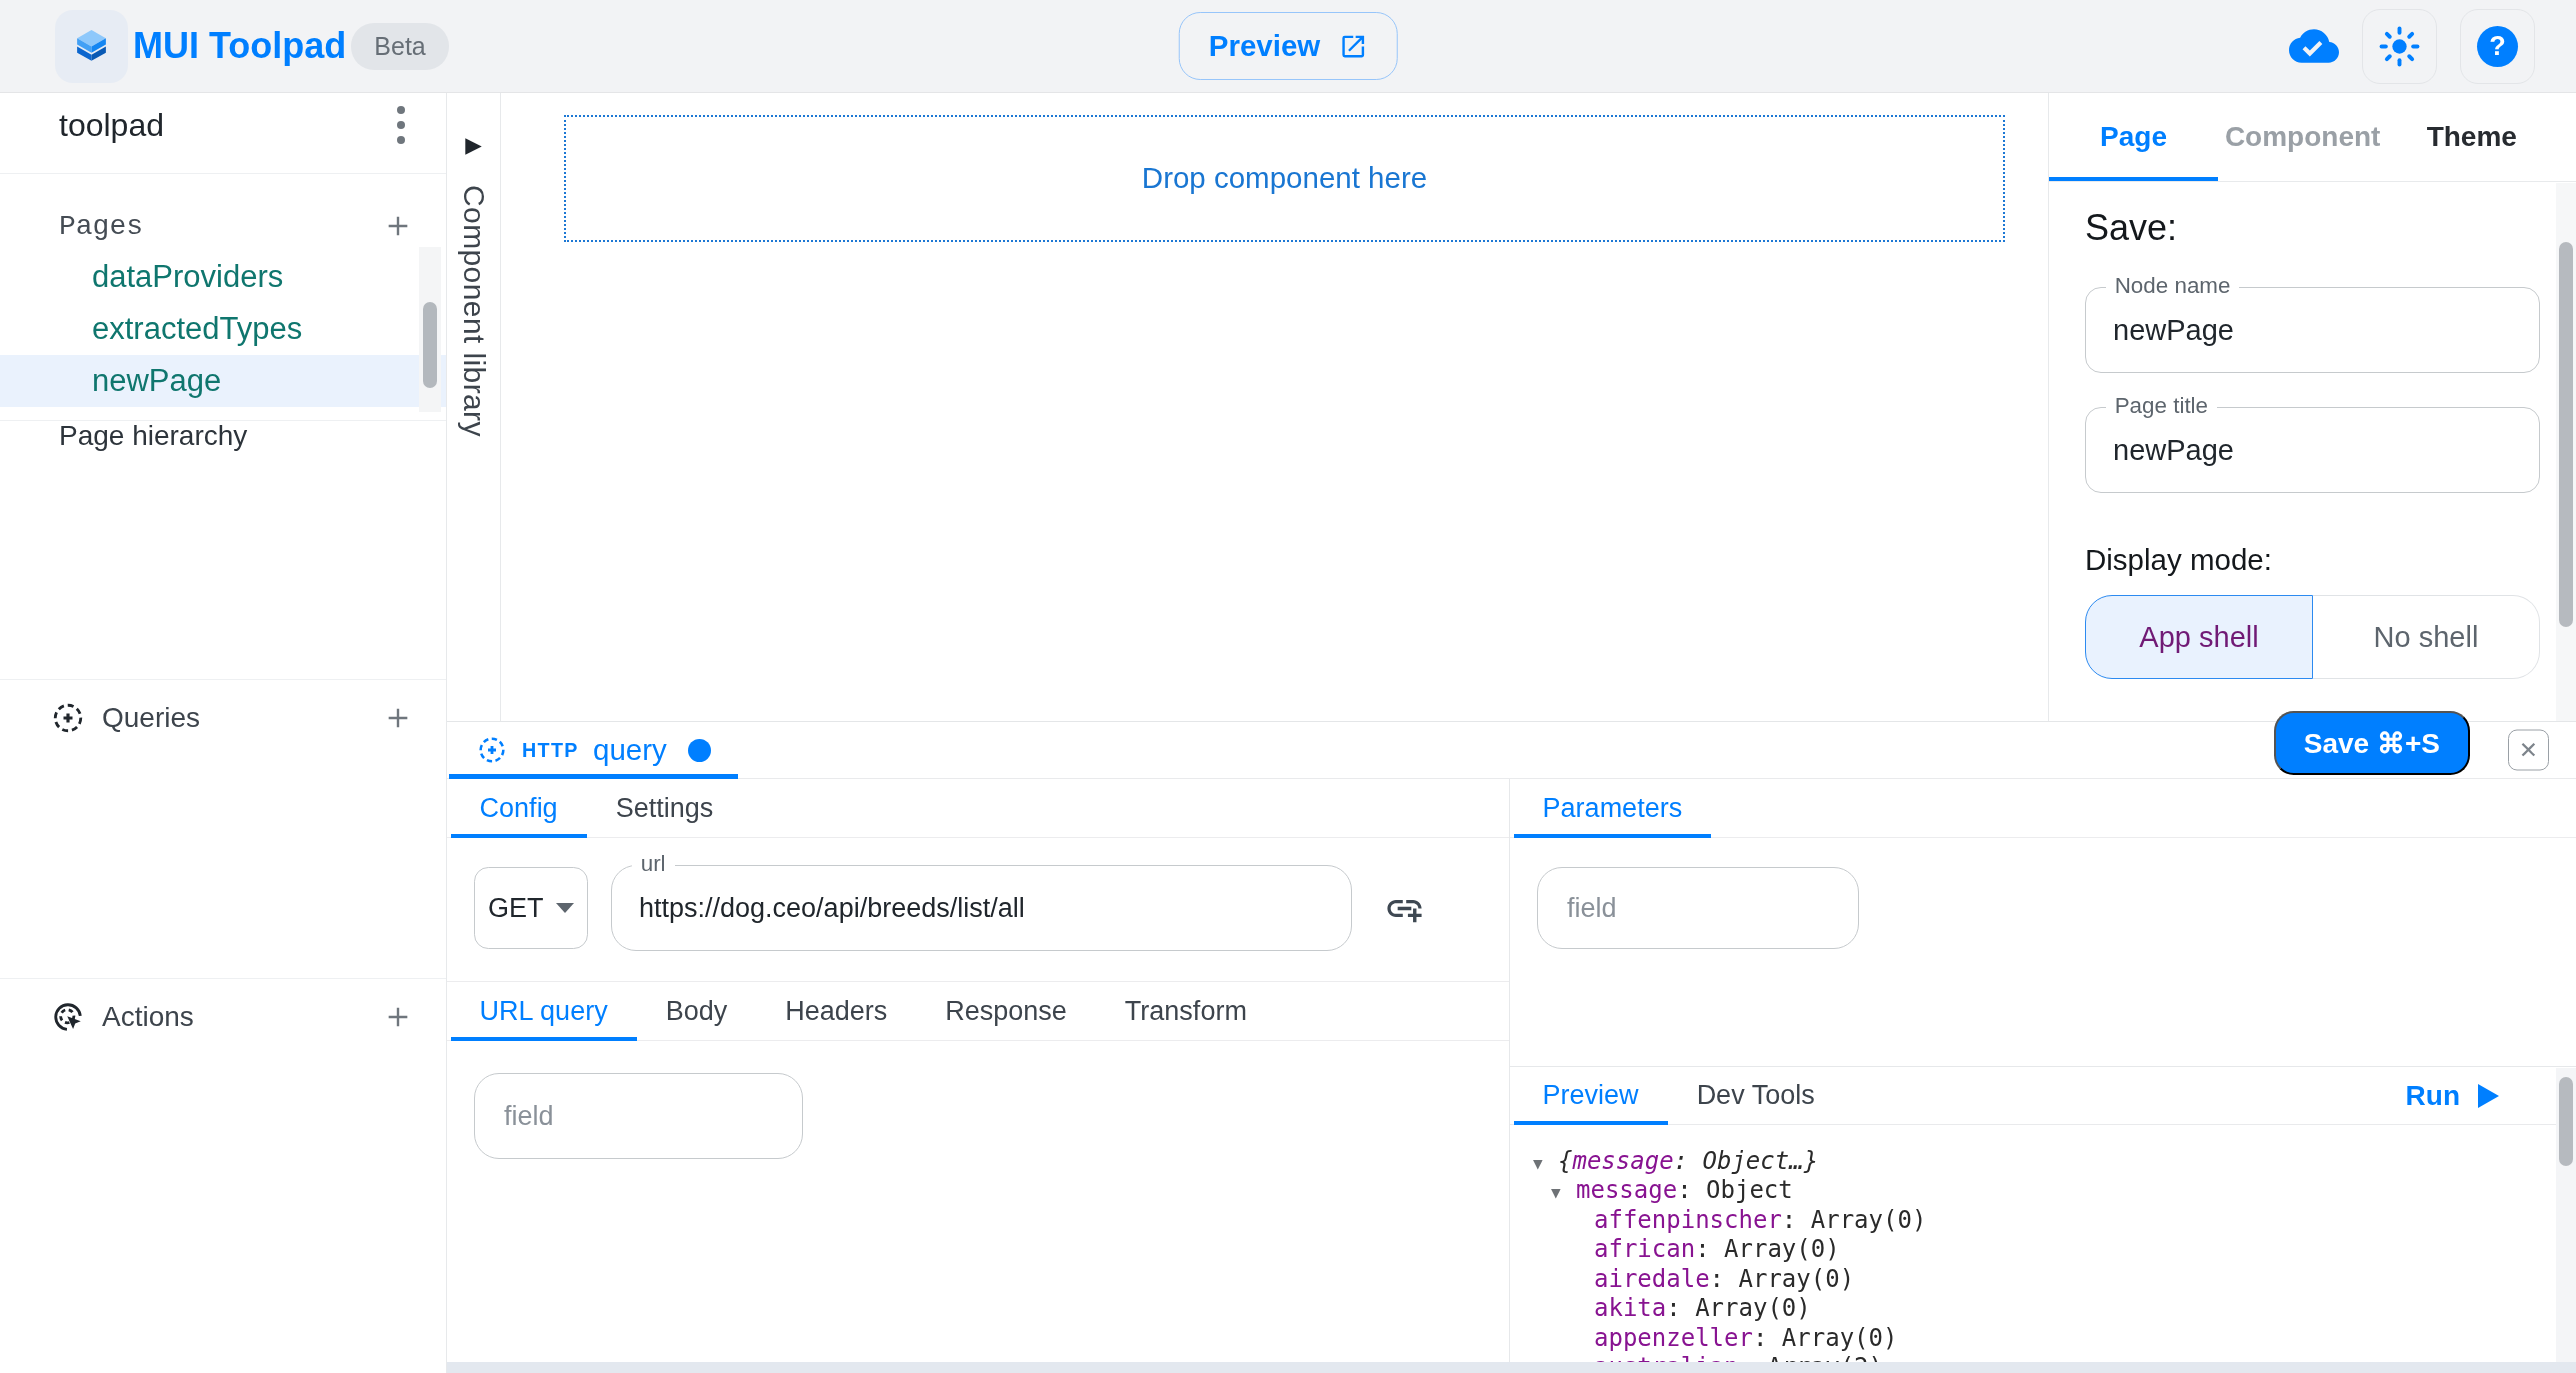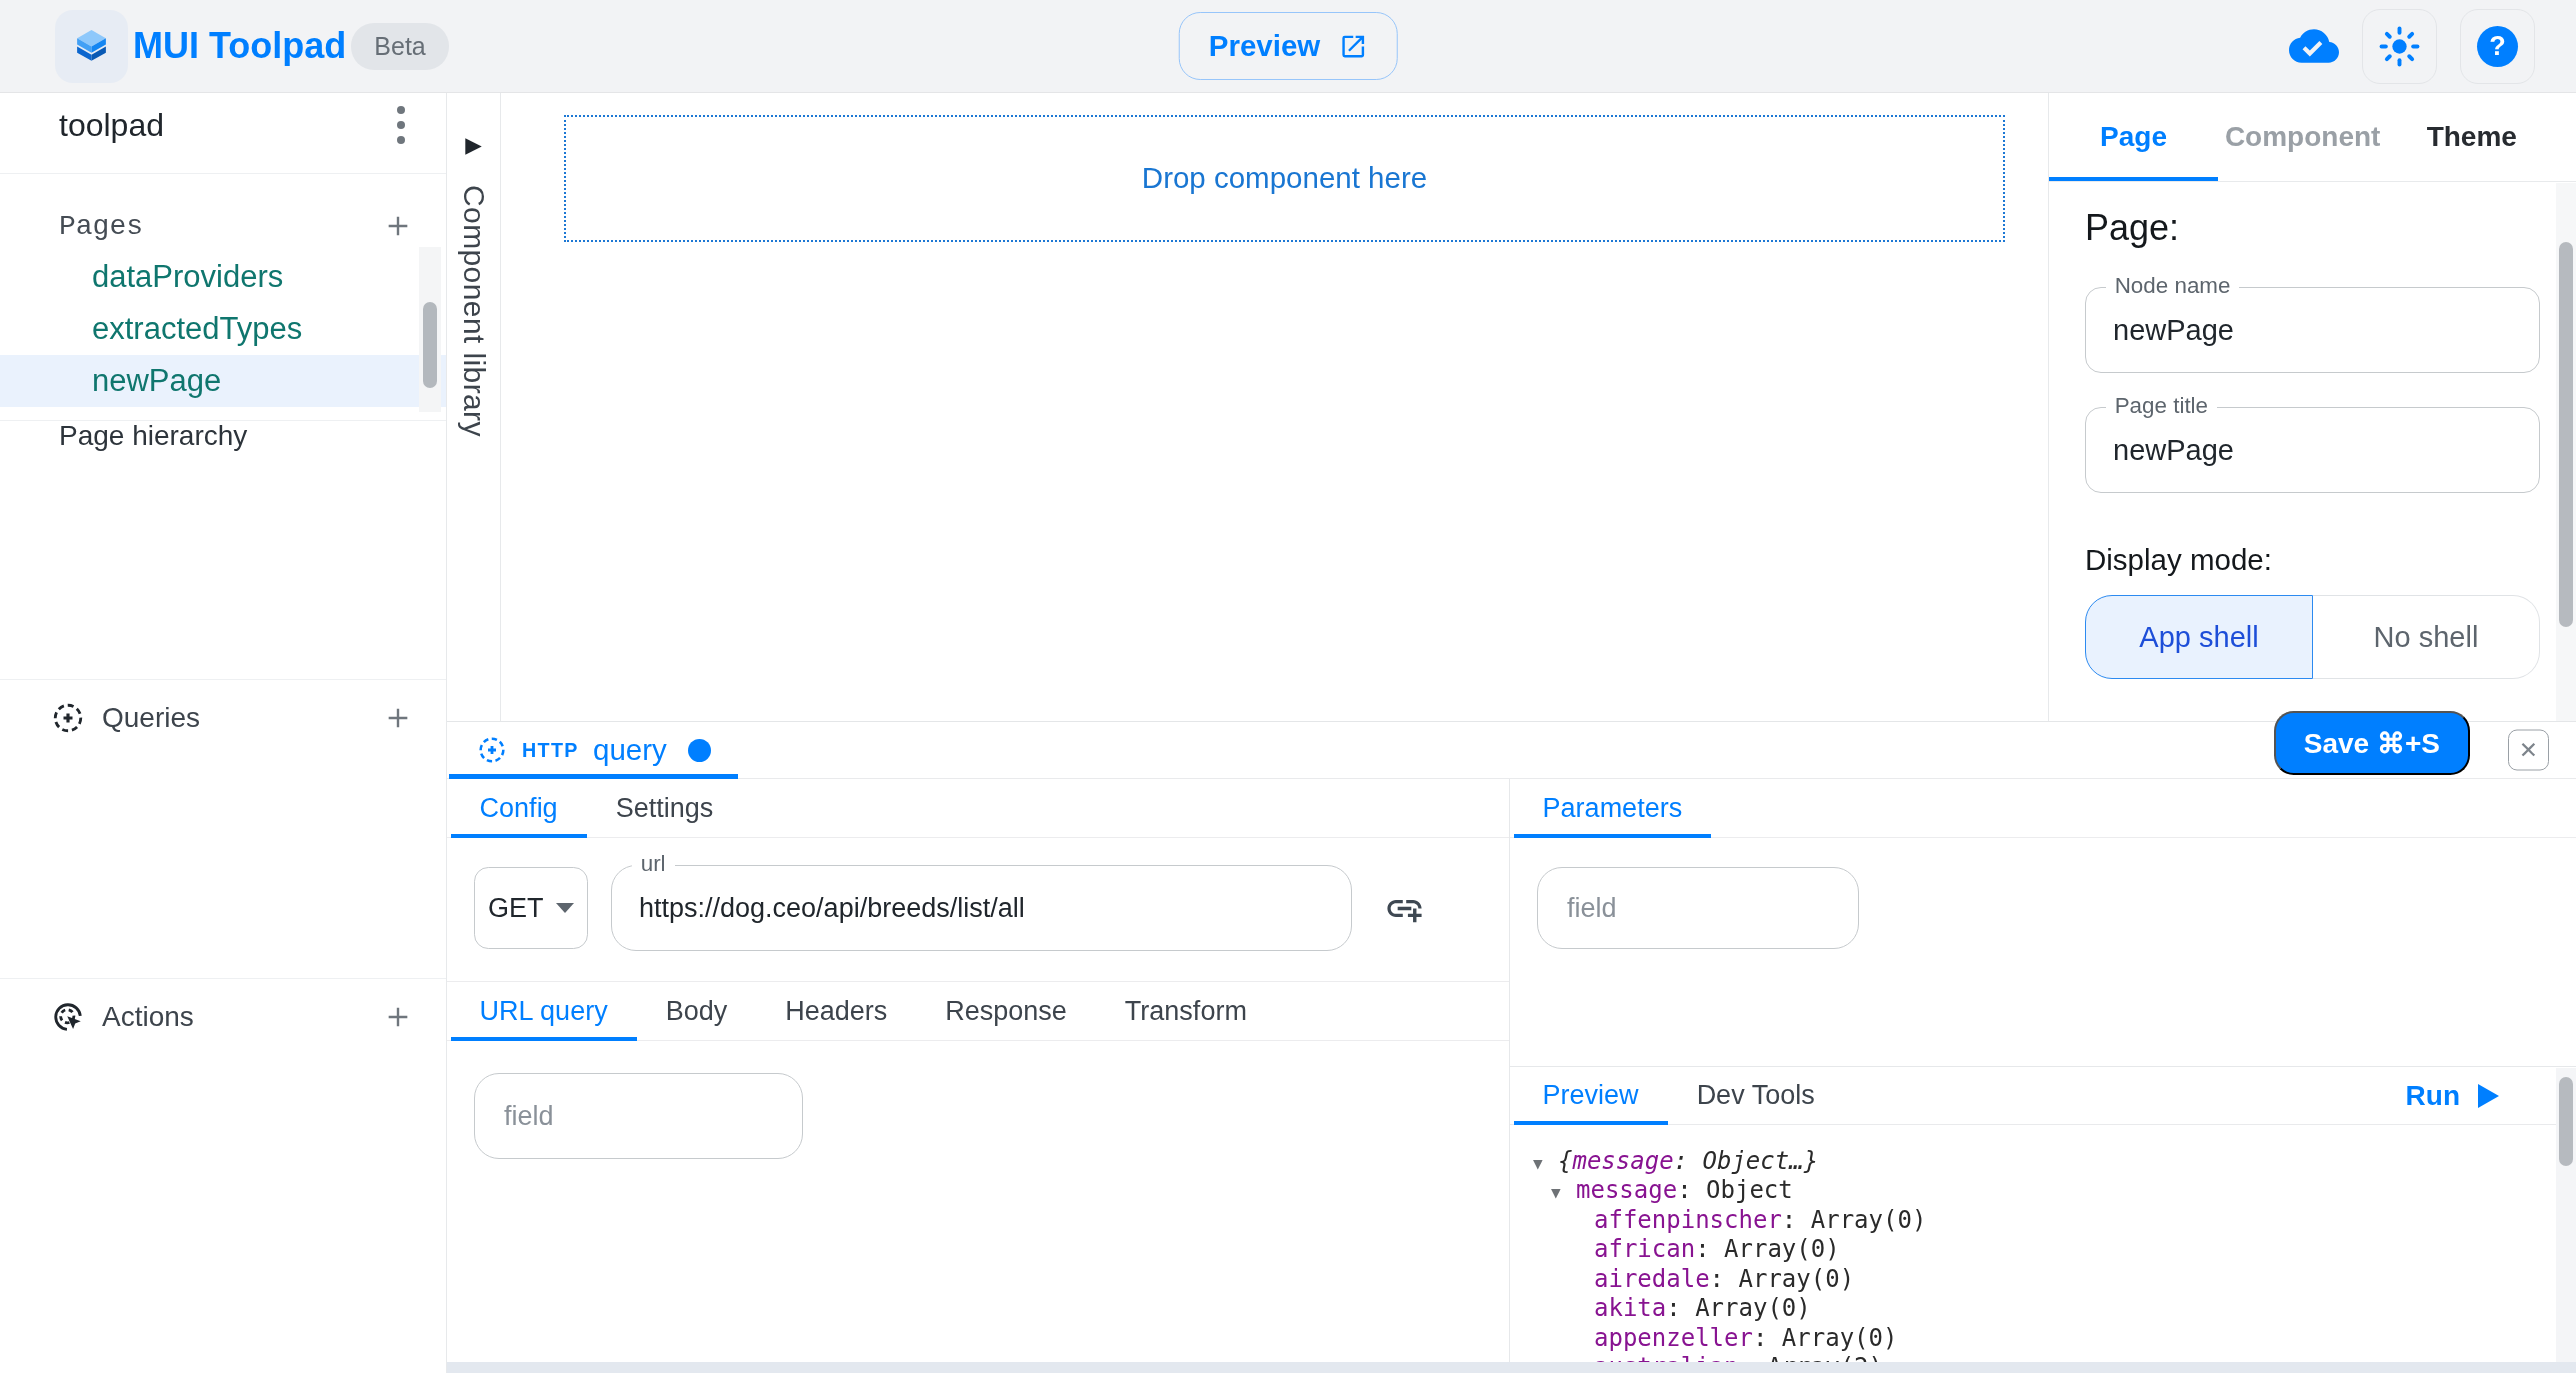--- a/index.html
+++ b/index.html
@@ -87,21 +87,21 @@
                display:flex; align-items:center; padding:0 27px; background:#fff; }
   .mui-field input { border:none; outline:none; width:100%; font-size:29px; color:#20262c;
                      font-family:inherit; background:transparent; }
   .notch-label { position:absolute; top:-15px; left:19.7px; background:#fff; padding:0 9px;
                  font-size:22.4px; color:#5d656d; }
   .nodename-field { margin-top:38px; }
   .pagetitle-field { margin-top:34px; }
   .display-label { margin-top:50px; font-size:29.5px; color:#14181c; }
   .toggle-group { display:flex; margin-top:18px; height:84px; }
   .toggle { flex:1; display:flex; align-items:center; justify-content:center; font-size:29px; cursor:pointer; }
-  .toggle.selected { background:#e9f2fe; border:1.8px solid #2c8af0; color:#1d4ed8; border-radius:27px 0 0 27px;text-align:right; }
+  .toggle.selected { background:#e9f2fe; border:1.8px solid #2c8af0; color:#701a75; border-radius:27px 0 0 27px;text-align:right; }
   .toggle.unselected { border:1.8px solid #e0e3e6; border-left:none; color:#5d656d; border-radius:0 27px 27px 0; }
   .insp-scrollbar { position:absolute; right:0; top:90px; bottom:0; width:19.7px; background:#f6f7f8; }
   .insp-scrollbar .thumb { position:absolute; top:59px; left:2.7px; width:14.3px; height:385px;
                            border-radius:9px; background:#b6babf; }
 
   
   .querypanel { flex:1; border-top:0.9px solid #e4e6e8; display:flex; flex-direction:column;
                 min-height:0; background:#fff; }
   .qp-header { height:57px; border-bottom:0.9px solid #e9eaec; display:flex; align-items:center;
                position:relative; flex:0 0 auto; }
@@ -306,21 +306,21 @@
           </div>
         </div>
 
         <aside class="inspector">
           <div class="insp-tabs">
             <div class="insp-tab active">Page</div>
             <div class="insp-tab disabled">Component</div>
             <div class="insp-tab">Theme</div>
           </div>
           <div class="insp-body">
-            <div class="insp-heading">Page:</div>
+            <div class="insp-heading">Save:</div>
 
             <div class="mui-field nodename-field">
               <span class="notch-label">Node name</span>
               <input value="newPage" style="">
             </div>
 
             <div class="mui-field pagetitle-field">
               <span class="notch-label">Page title</span>
               <input value="newPage" style="">
             </div>

